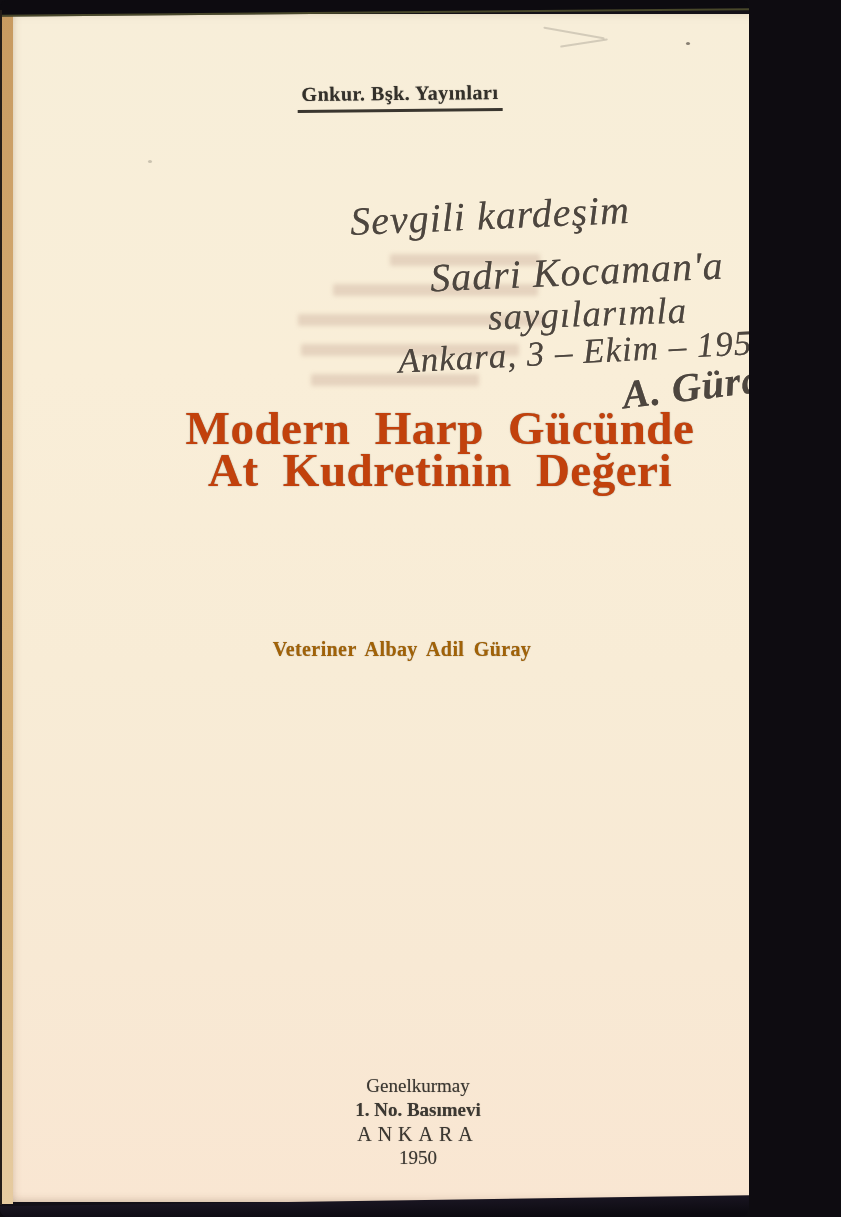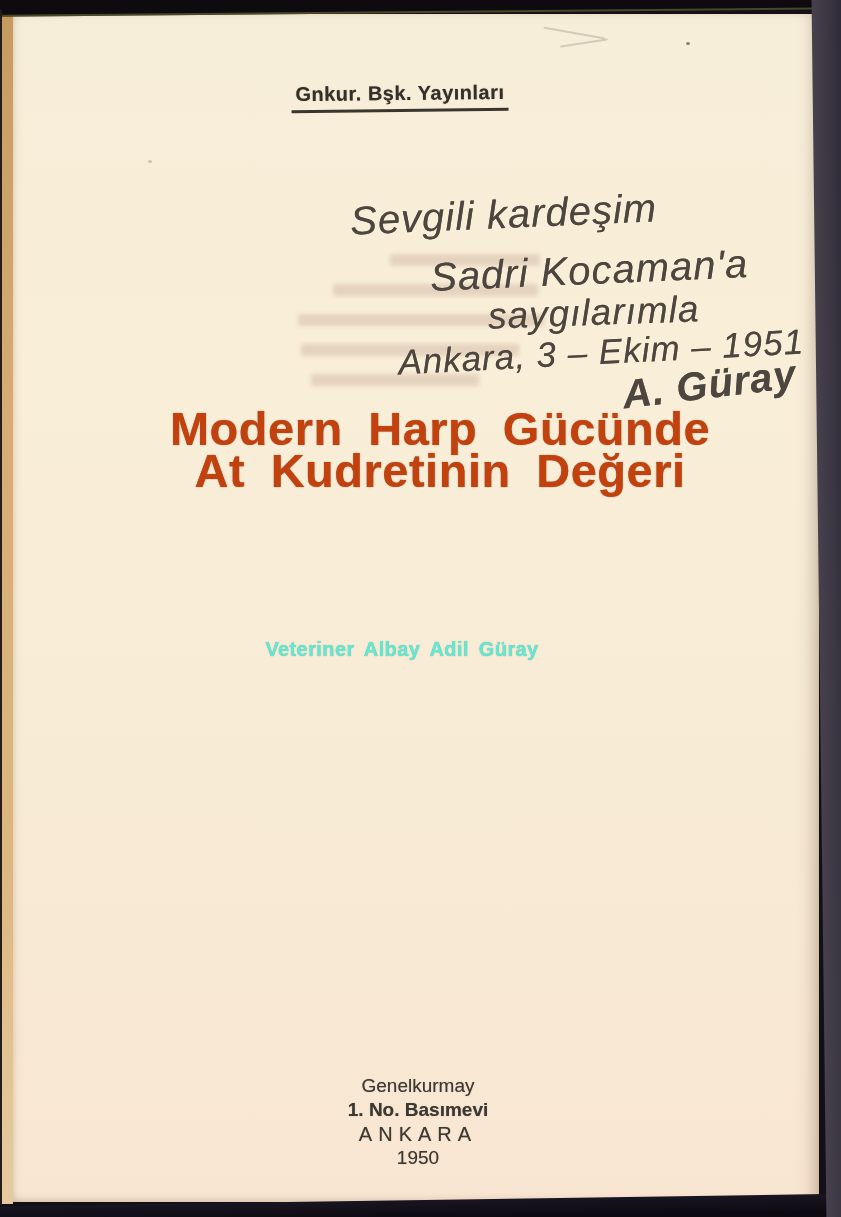--- a/index.html
+++ b/index.html
@@ -1,24 +1,25 @@
 <!DOCTYPE html>
 <html><head>
 <meta charset="utf-8">
 <style>
   * { margin: 0; padding: 0; box-sizing: border-box; }
   html, body { background: #0e0c11; }
 
   .photo {
     position: relative;
-    width: 841px;
+    width: 749px;
     height: 1217px;
     overflow: hidden;
     background: #131017;
-    font-family: Liberation Sans, sans-serif;
+    font-family: Liberation Serif, serif;
+    border-radius: 8px;
   }
 
   
   .page-edge-left {
     position: absolute;
     left: 2px; top: 14px;
     width: 11px; height: 1190px;
     background: linear-gradient(180deg, #c79a60 0%, #d6ad74 35%, #dcb77e 70%, #e6cba0 100%);
   }
   .page {
@@ -133,21 +134,21 @@
     pointer-events: none;
   }
 
   
   .author {
     position: absolute;
     left: 402px; top: 638px;
     transform: translateX(-50%);
     font-weight: bold;
     font-size: 20px;
-    color: #5eead4;
+    color: #a16207;
     word-spacing: 4px;
     letter-spacing: 0.4px;
     white-space: nowrap;
     text-shadow: 0 0 1px rgba(53, 49, 43, 0.5);
   }
 
   
   .imprint {
     position: absolute;
     left: 418px; top: 1074px;

